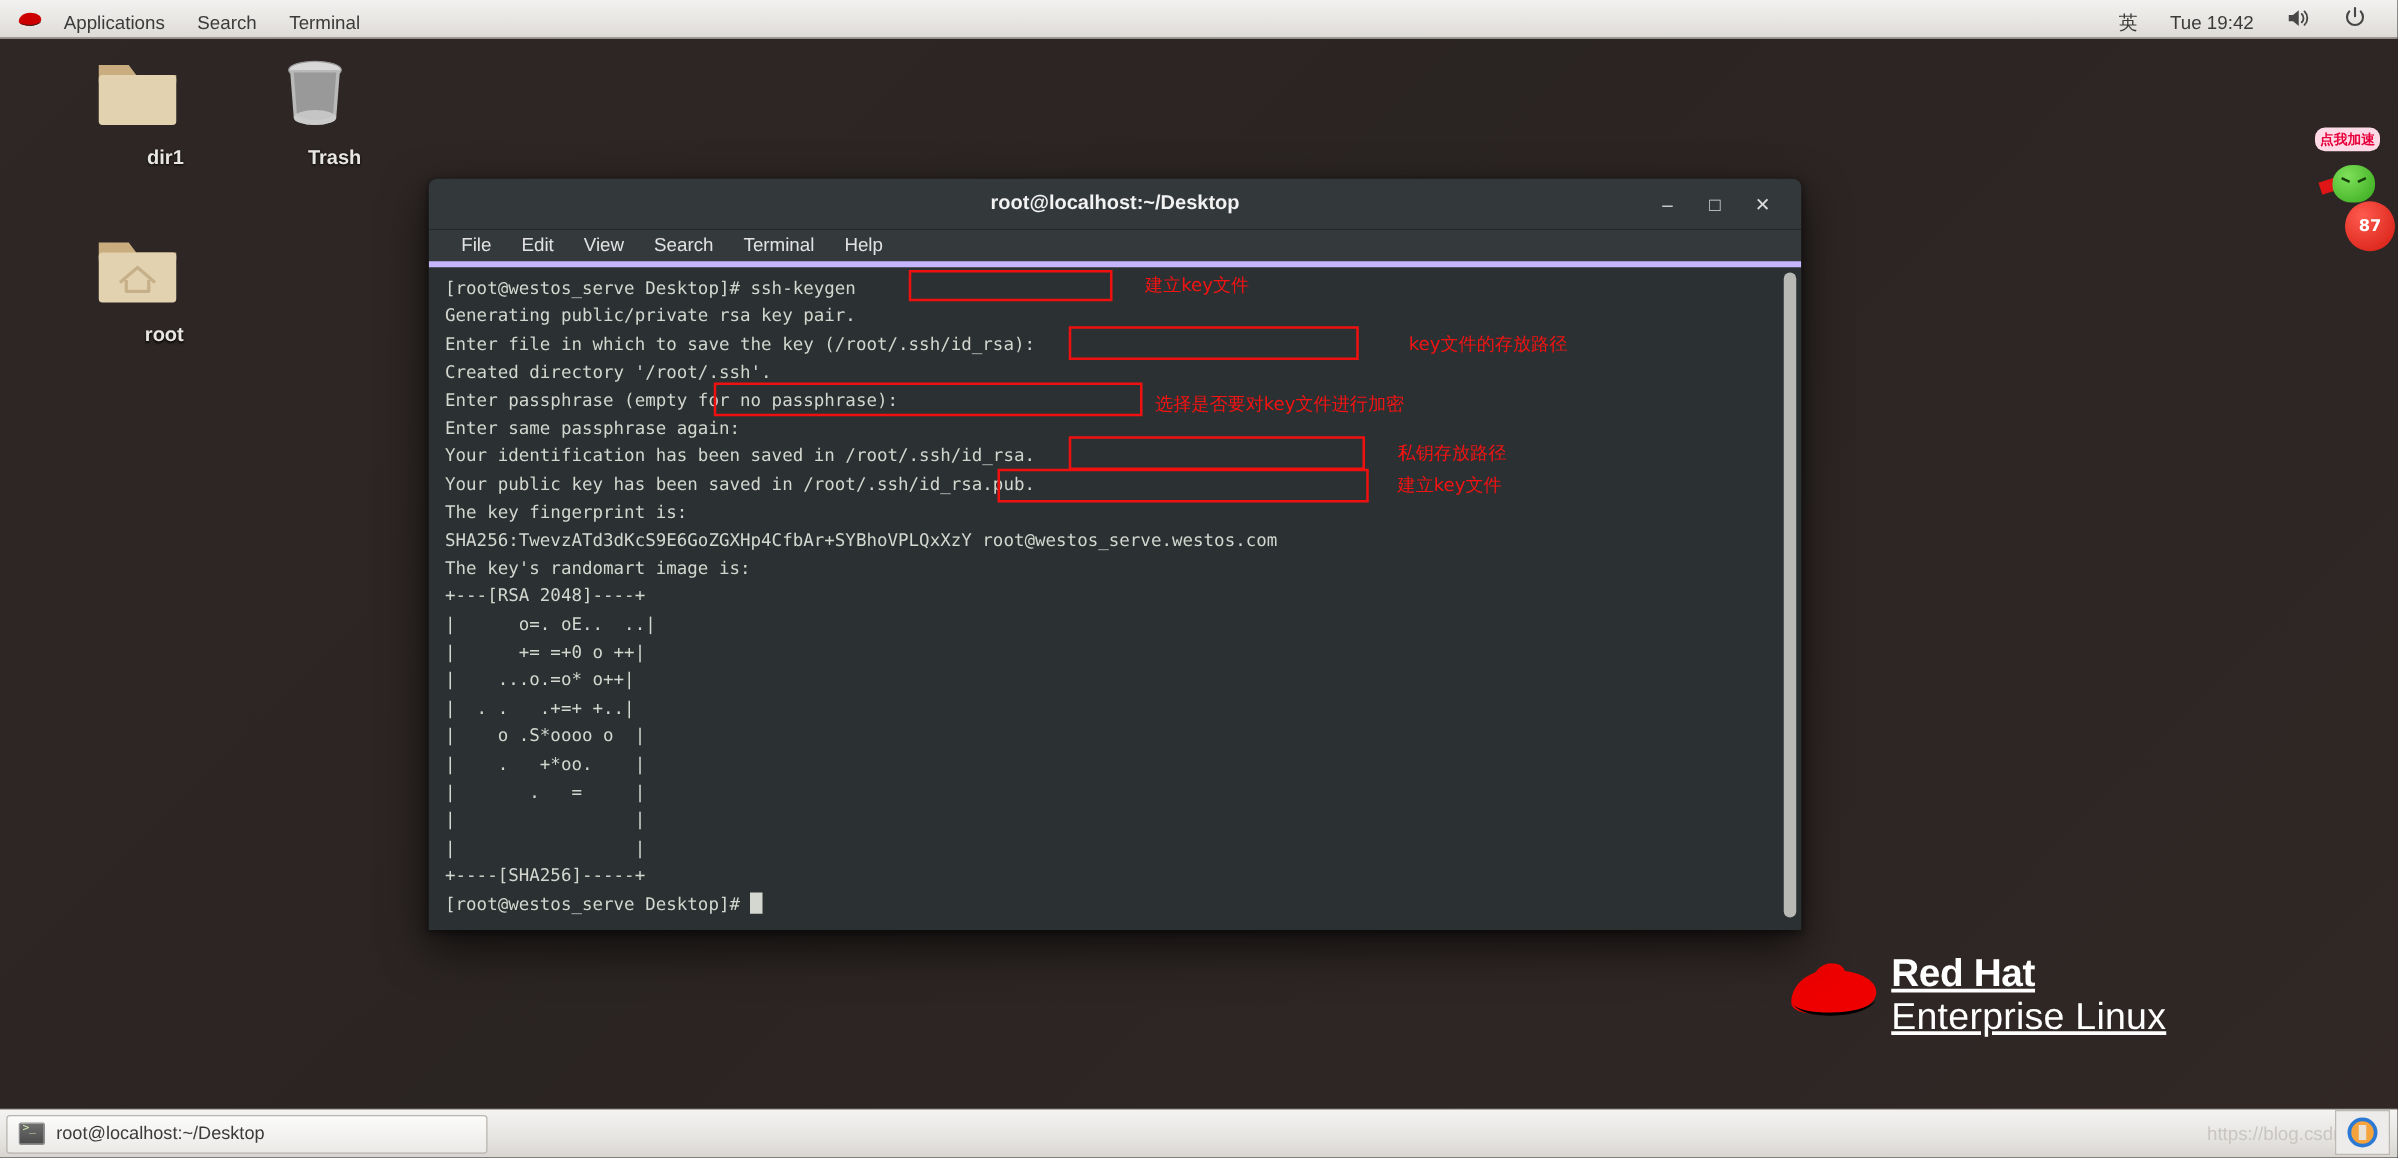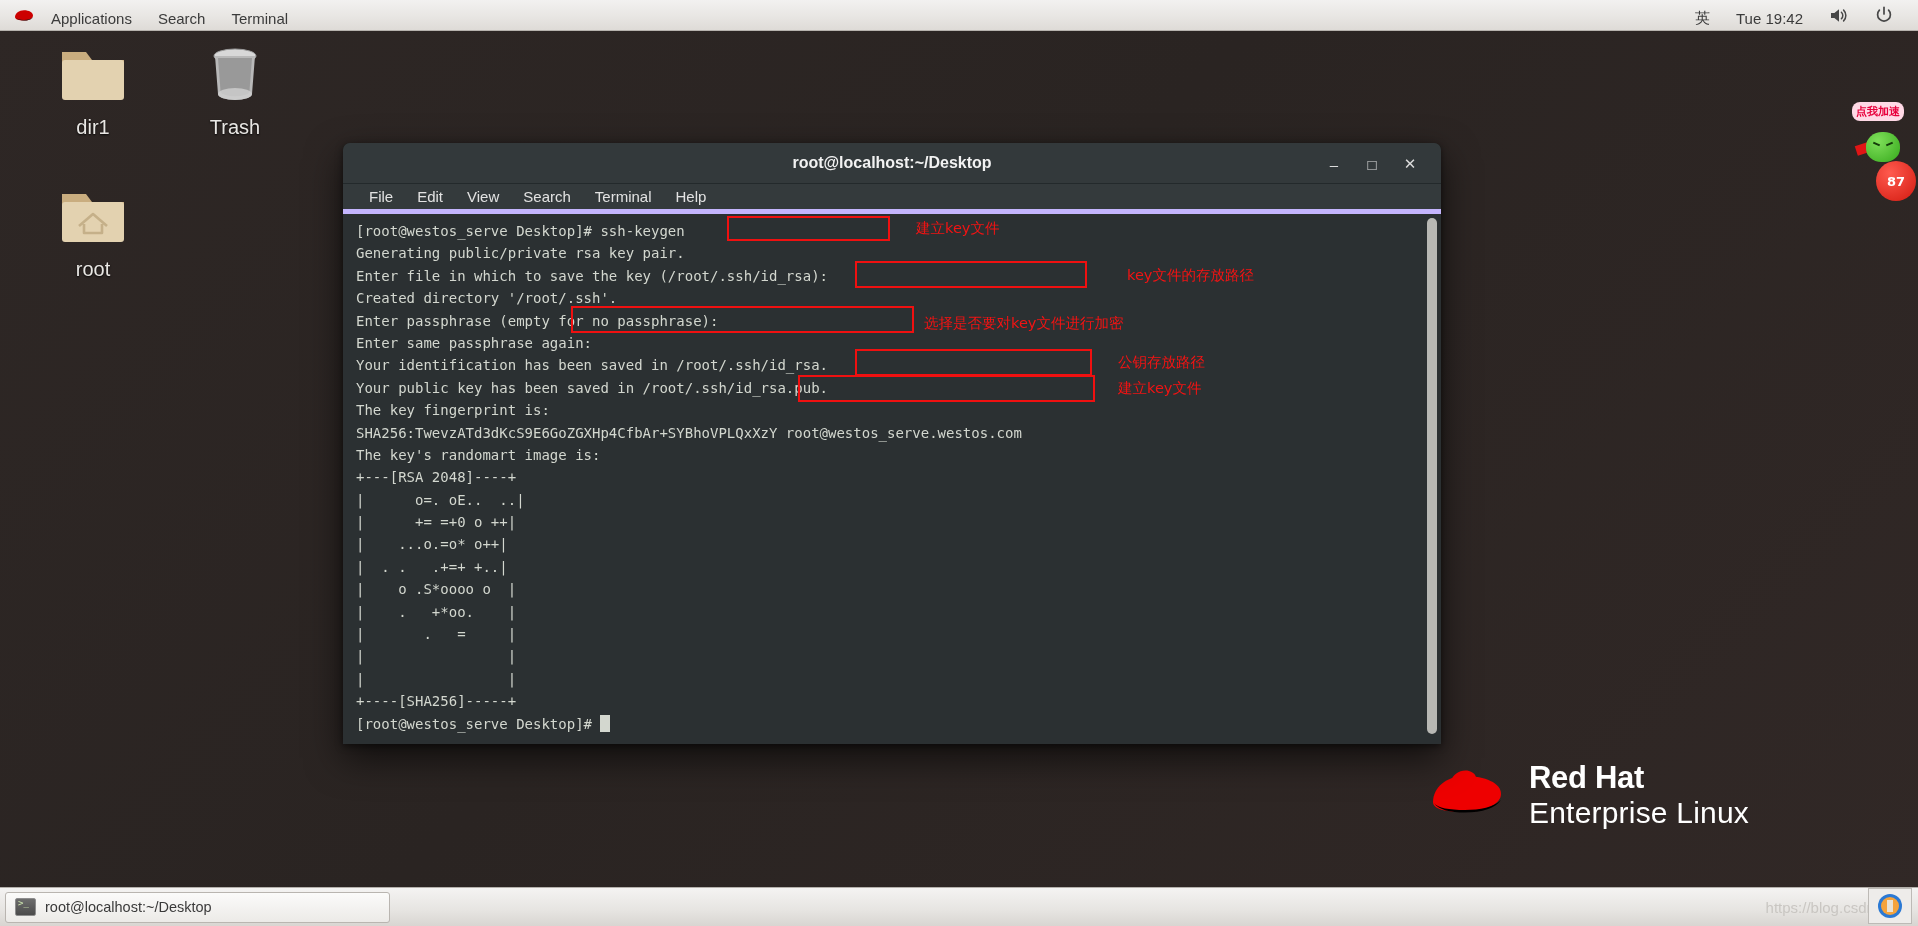--- a/index.html
+++ b/index.html
@@ -29,23 +29,24 @@
     padding: 0 13px; height: 24px; line-height: 31px;
     cursor: default; white-space: nowrap;
   }
   #rh-panel-logo { margin-left: 12px; margin-right: 2px; display:flex; align-items:center; }
   #top-right { margin-left: auto; display: flex; align-items: center; padding-right: 12px; }
   #top-right .panel-menu { font-size: 15px; }
   .ime-label { font-family: "DejaVu Sans", sans-serif; }
 
   
   .desk-icon {
-    position: absolute; width: 108px; text-align: center;
-    color: #e9e7e4; font-size: 20px; cursor: default;
+    position: absolute; width: 108px; text-align: right;
+    color: #e9e7e4; font-size: 16px; cursor: default;
     text-shadow: 0 1px 2px rgba(0,0,0,.9);
+    font-weight: bold;
   }
   .desk-icon .glyph { display:block; height: 72px; margin-bottom: 4px; }
   .desk-icon .cap { display:block; line-height: 18px; }
 
   
   #term-window {
     position: absolute; left: 343px; top: 143px;
     width: 1098px; height: 601px;
     background: #2e3436;
     border-radius: 7px 7px 0 0;
@@ -118,21 +119,21 @@
     position: absolute; color: #f21313; z-index: 31;
     font-family: "DejaVu Sans", sans-serif;
     font-size: 14.5px; white-space: nowrap; pointer-events: none;
   }
 
   
   #rhel-brand {
     position: absolute; left: 1425px; top: 762px;
     display: flex; align-items: center; z-index: 5;
   }
-  #rhel-words { margin-left: 16px; color: #ffffff; line-height: 1; }
+  #rhel-words { color: #ffffff; line-height: 1; text-decoration: underline; }
   #rhel-words .l1 { font-size: 31px; font-weight: bold; letter-spacing: -.3px; }
   #rhel-words .l2 { font-size: 30px; font-weight: 300; letter-spacing: .2px; margin-top: 5px; }
 
   
   #taskbar {
     position: absolute; left: 0; bottom: 0; width: 1918px; height: 39px;
     background: linear-gradient(to bottom,#f4f3f2 0%,#e6e4e1 60%,#d8d5d1 100%);
     border-top: 1px solid #b4b0ab;
     display: flex; align-items: center; z-index: 40;
   }
@@ -295,21 +296,21 @@
   </div>
 
   <div id="anno-layer">
       <div class="anno-box" style="left: 727px; top: 216px; width: 163px; height: 25px;"></div>
       <div class="anno-text" style="left: 916px; top: 219px;">建立key文件</div>
       <div class="anno-box" style="left: 855px; top: 261px; width: 232px; height: 27px;"></div>
       <div class="anno-text" style="left: 1127px; top: 266px;">key文件的存放路径</div>
       <div class="anno-box" style="left: 571px; top: 306px; width: 343px; height: 27px;"></div>
       <div class="anno-text" style="left: 924px; top: 314px;">选择是否要对key文件进行加密</div>
       <div class="anno-box" style="left: 855px; top: 349px; width: 237px; height: 27px;"></div>
-      <div class="anno-text" style="left: 1118px; top: 353px;">公钥存放路径</div>
+      <div class="anno-text" style="left: 1118px; top: 353px;">私钥存放路径</div>
       <div class="anno-box" style="left: 798px; top: 375px; width: 297px; height: 27px;"></div>
       <div class="anno-text" style="left: 1118px; top: 379px;">建立key文件</div>
     </div>
 
   <div id="rhel-brand">
     <span>
       <svg width="88" height="62" viewBox="0 0 88 62" aria-hidden="true">
         <path d="M8 40 C8 26 21 14 40 14 C60 14 76 21 76 32 C76 42 60 50 40 50 C20 50 8 47 8 40 Z" fill="#ee0000"></path>
         <path d="M9 41 C14 48 25 50.5 40 50.5 C57 50.5 71 46 76 38 C69 45 55 48 40 48 C24 48 13 46 9 41 Z" fill="#000000"></path>
         <path d="M26 19 C28 12 36 7 44 9 C50 10.5 52 15 51 19 C46 15 33 15 26 19 Z" fill="#ee0000"></path>

